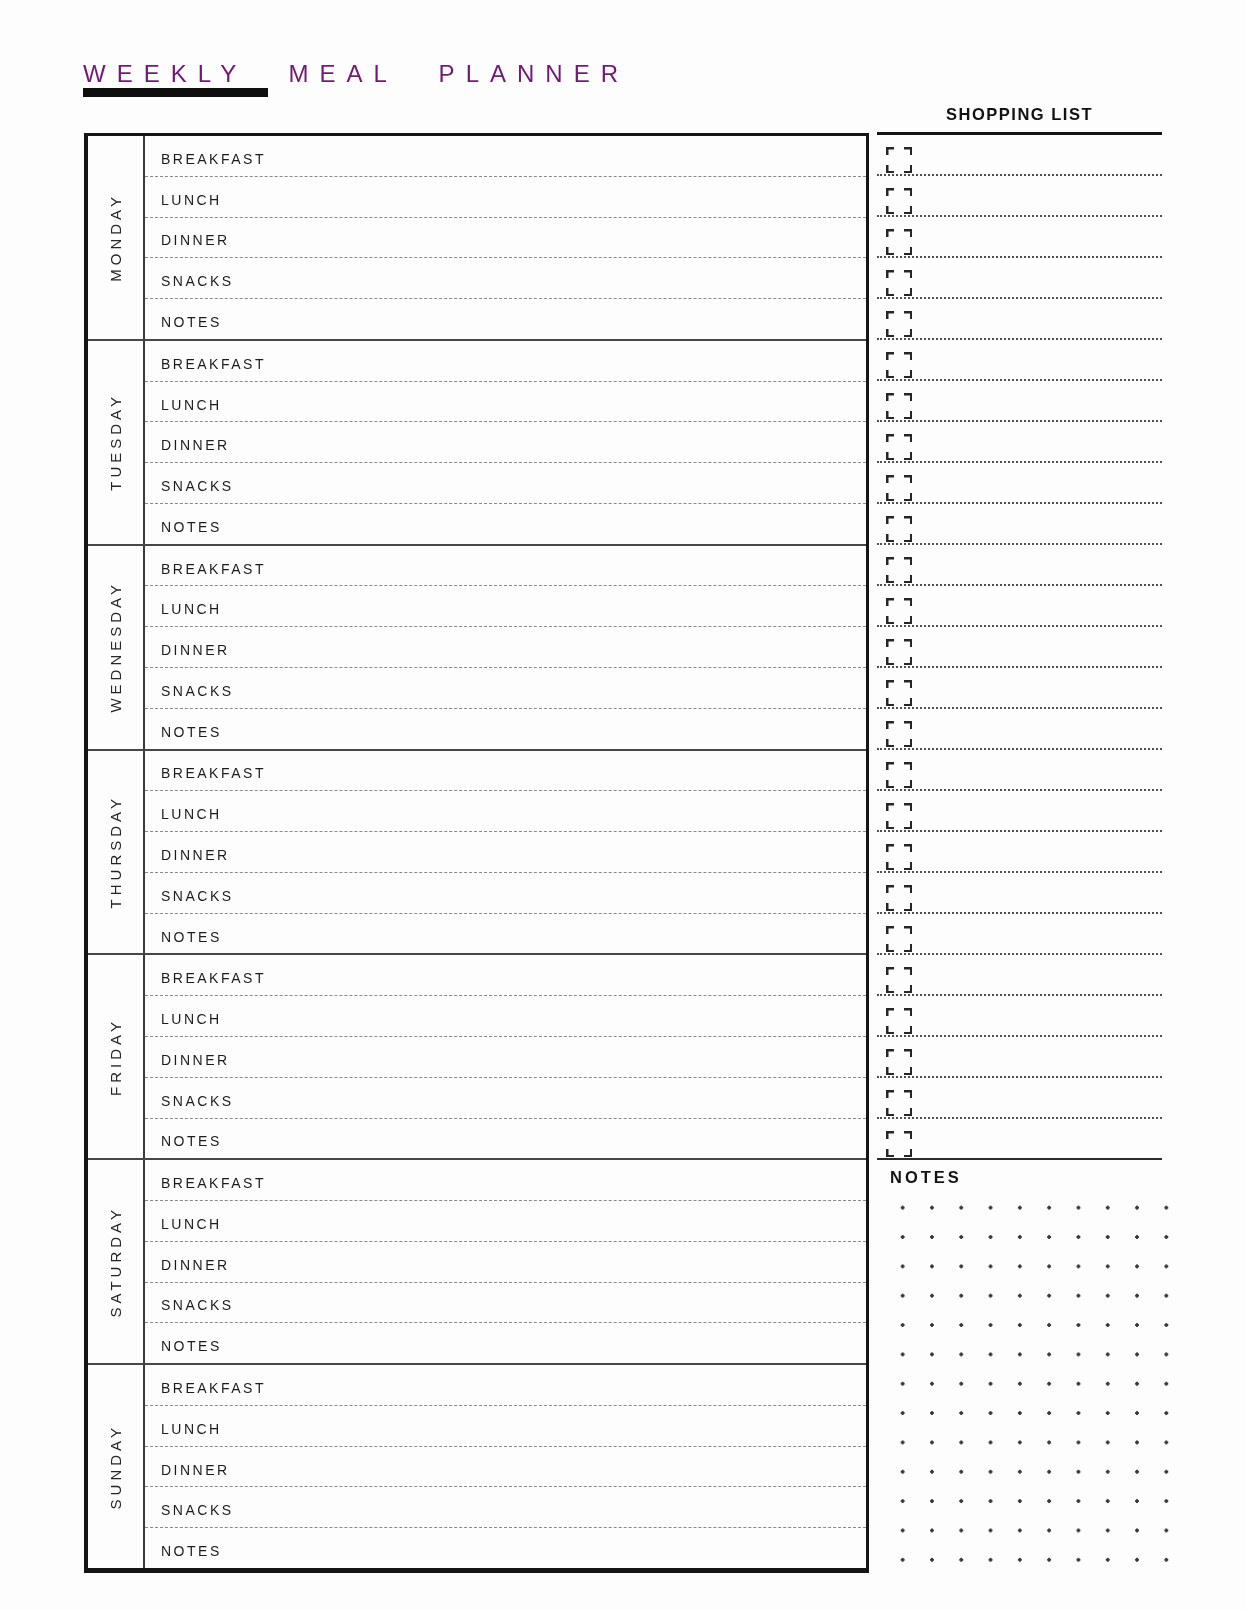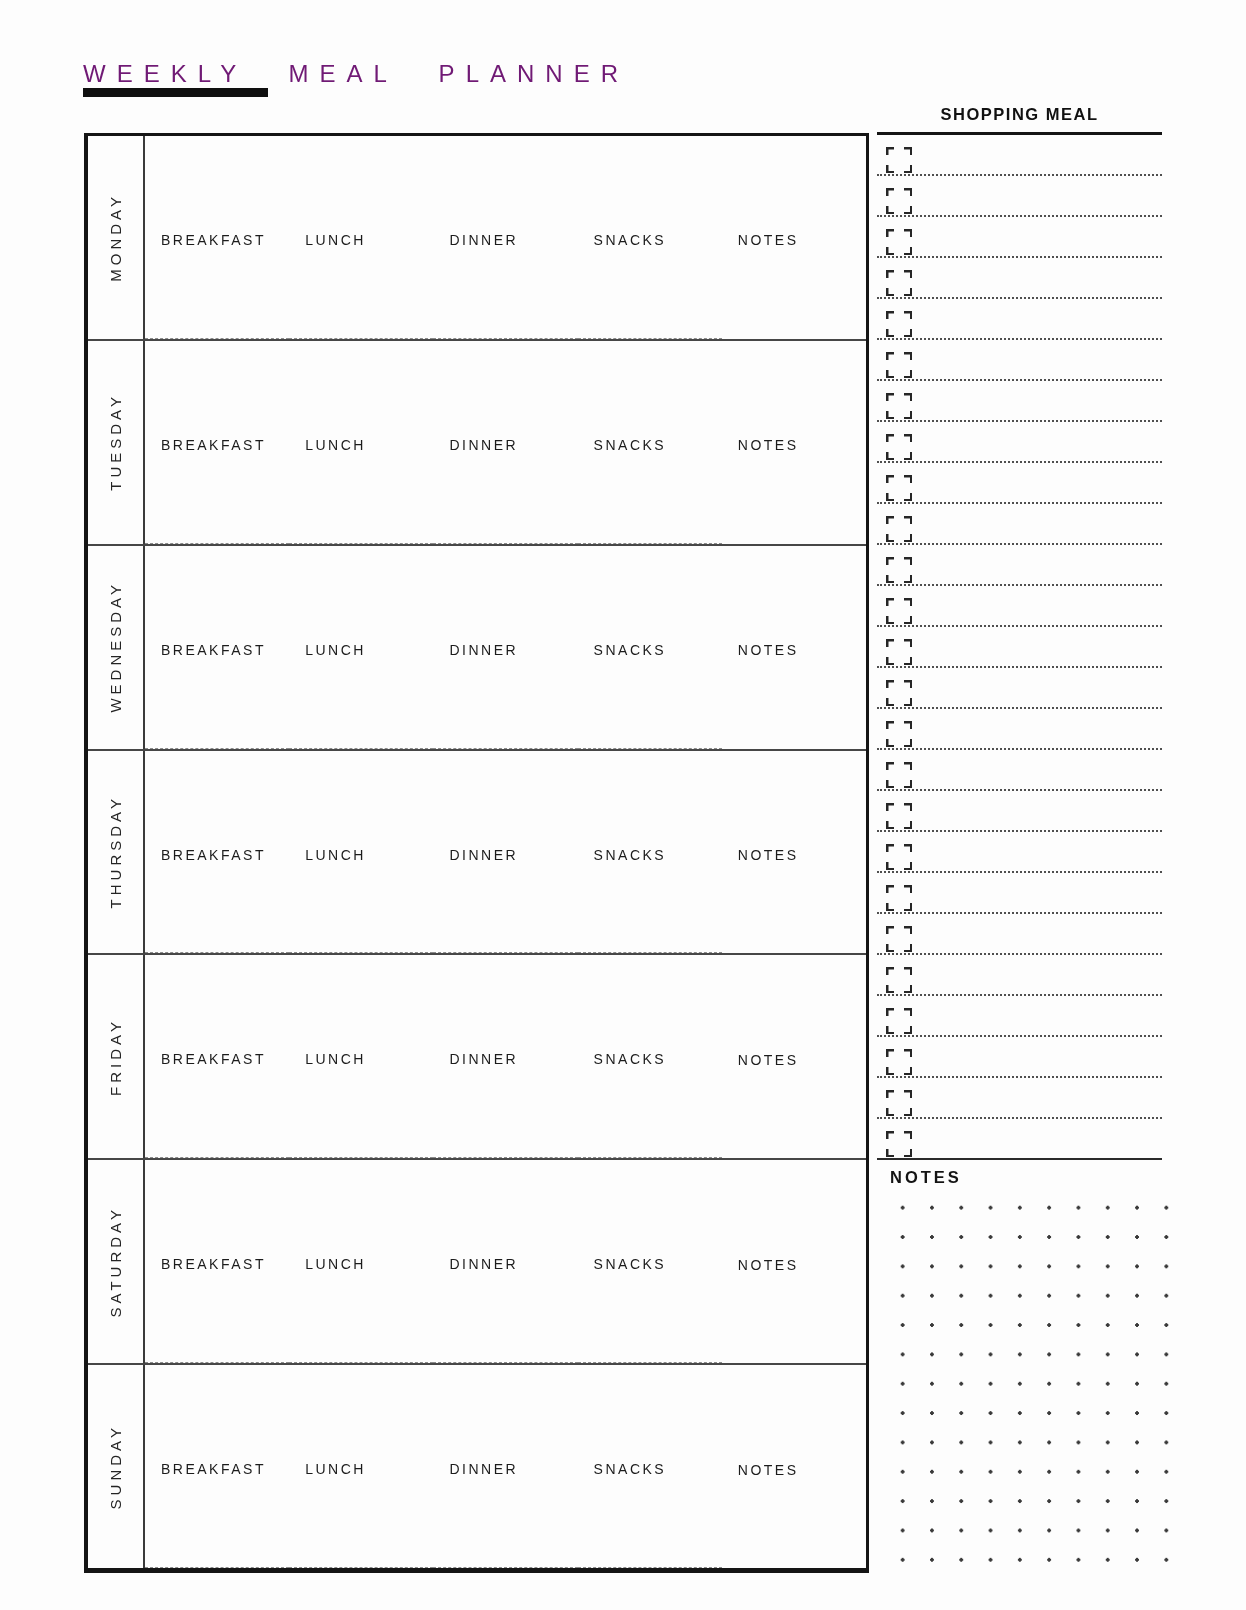--- a/index.html
+++ b/index.html
@@ -31,21 +31,21 @@
   .day-block{flex:1;display:flex;min-height:0;}
   .day-block + .day-block{border-top:2px solid #474747;}
   .day-col{
     width:55px;flex:0 0 55px;border-right:2px solid #3a3a3a;
     display:flex;align-items:center;justify-content:center;
   }
   .day-name{
     writing-mode:vertical-rl;transform:rotate(180deg);
     font-size:15px;letter-spacing:4px;color:#242424;white-space:nowrap;
   }
-  .day-rows{flex:1;display:flex;flex-direction:row;min-width:0;}
+  .day-rows{flex:1;display:flex;flex-direction:column;min-width:0;}
   .m-row{
     flex:1;display:flex;align-items:center;
     padding:6px 0 0 16px;box-sizing:border-box;
   }
   .m-row:not(.last){border-bottom:1.5px dashed #8a8a8a;}
   .m-label{
     font-size:14px;letter-spacing:2.5px;color:#1c1c1c;white-space:nowrap;
   }
   .m-entry{flex:1;height:100%;}
 
@@ -315,21 +315,21 @@
 
   <div class="m-row last">
     <span class="m-label">NOTES</span>
     <span class="m-entry"></span>
   </div>
 </div>
   </section>
 </div>
 
 <aside class="shopping">
-  <div class="shop-header">SHOPPING MEAL</div>
+  <div class="shop-header">SHOPPING LIST</div>
   <div class="shop-rows">
   <div class="shop-row">
     <span class="cb"></span>
     <span class="shop-line"></span>
   </div>
 
   <div class="shop-row">
     <span class="cb"></span>
     <span class="shop-line"></span>
   </div>

